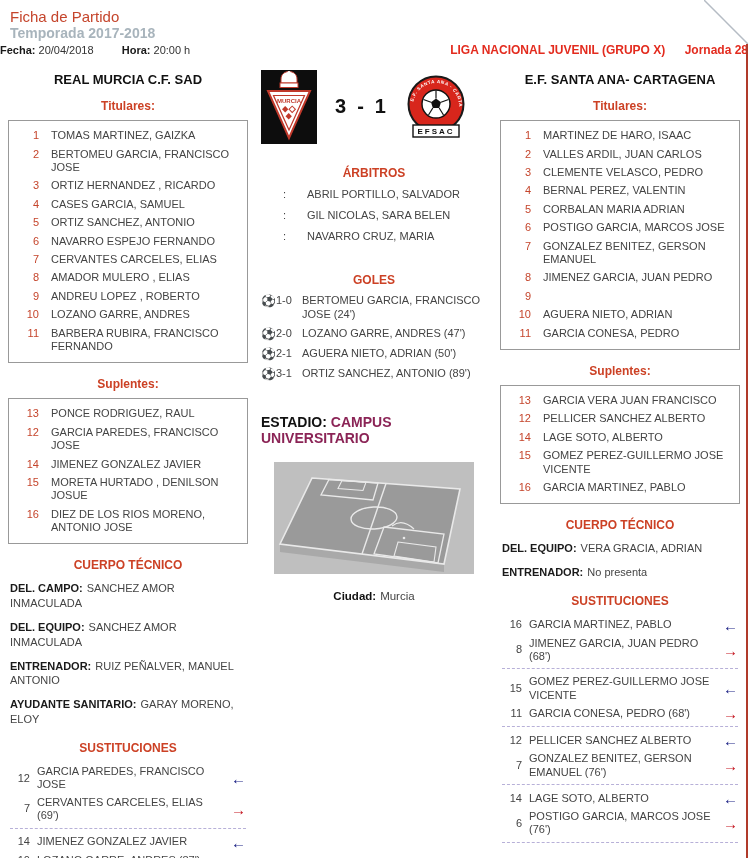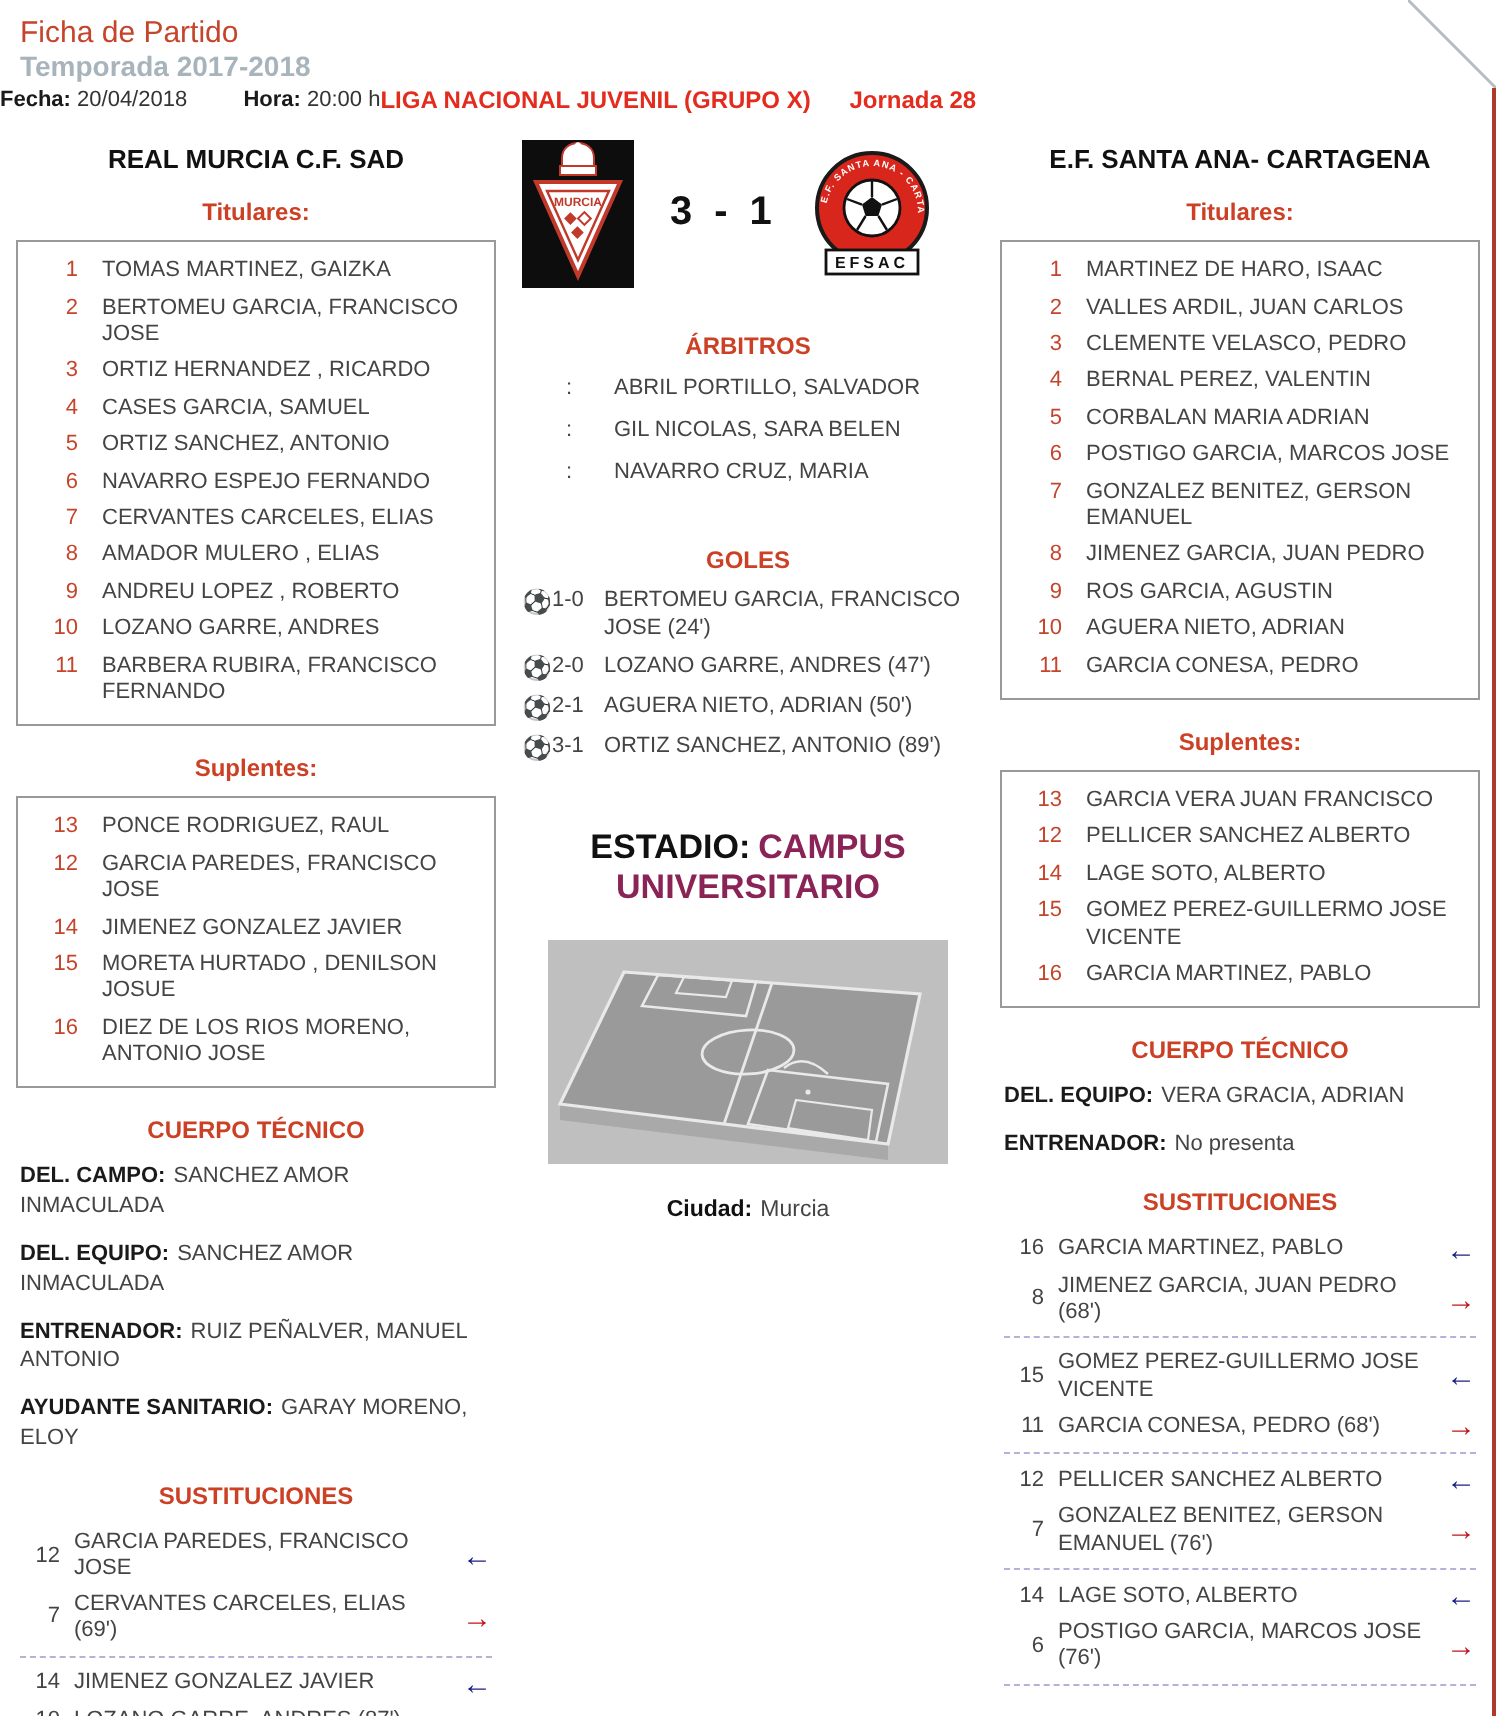--- a/index.html
+++ b/index.html
@@ -7,21 +7,21 @@
     width:748px;height:858px;position:relative;overflow:hidden;
     background:#ffffff;color:#444;
     font-family:"Liberation Sans", sans-serif;font-size:11px;
   }
   .right-line{position:absolute;top:44px;right:0;bottom:0;width:2px;background:#b03a2a;}
   .fold{position:absolute;top:0;right:0;width:44px;height:44px;cursor:pointer;}
   
   .top-row{display:flex;justify-content:space-between;align-items:flex-start;padding:8px 52px 0 10px;flex-direction:column;}
   .page-title{color:#c5452c;font-size:15px;}
   .season{color:#a8b4bc;font-weight:bold;font-size:14px;}
-  .sub-row{display:flex;justify-content:flex-start;padding:12px 10px 0 10px;}
+  .sub-row{display:flex;justify-content:space-between;padding:12px 10px 0 10px;}
   .meta b{color:#1a1a1a;}
   .meta span.v{color:#333;}
   .meta .gap{display:inline-block;width:22px;}
   .league{color:#e32b1e;font-weight:bold;font-size:12px;}
   .league .jornada{margin-left:16px;}
   
   .cols{display:flex;padding:8px 8px 0 8px;align-items:flex-start;}
   .col-left{width:240px;}
   .col-center{width:226px;margin:0 13px;}
   .col-right{flex:1;}
@@ -53,21 +53,21 @@
   .score span{margin:0 5px;}
   .refs{margin-top:4px;}
   .ref-row{display:flex;margin:8px 0 8px 22px;line-height:1.2;}
   .ref-prefix{width:8px;color:#444;flex:none;}
   .ref-name{padding-left:16px;color:#444;}
   .goals{margin-top:6px;}
   .goal-row{display:flex;align-items:flex-start;margin:5px 0;line-height:1.25;}
   .ball{width:15px;color:#111;font-size:12px;flex:none;}
   .goal-score{width:26px;color:#444;flex:none;}
   .goal-name{flex:1;color:#444;}
-  .estadio{margin-top:32px;text-align:center;font-size:17px;}
+  .estadio{margin-top:32px;font-size:14px;}
   .estadio .lbl{font-weight:bold;color:#111;}
   .estadio .link{color:#8b2456;font-weight:bold;text-decoration:none;margin-left:4px;cursor:pointer;}
   .pitch-wrap{text-align:center;margin-top:16px;}
   .ciudad{margin-top:14px;text-align:center;font-size:11.5px;}
   .ciudad .lbl{font-weight:bold;color:#111;margin-right:4px;}
 </style>
 </head>
 <body>
 
 <div class="right-line"></div>
@@ -395,21 +395,20 @@
           <span class="roster-name">GONZALEZ BENITEZ, GERSON EMANUEL</span>
         </div>
 
         <div class="roster-row">
           <span class="roster-num">8</span>
           <span class="roster-name">JIMENEZ GARCIA, JUAN PEDRO</span>
         </div>
 
         <div class="roster-row">
           <span class="roster-num">9</span>
-          <span class="roster-name">ROS GARCIA, AGUSTIN</span>
         </div>
 
         <div class="roster-row">
           <span class="roster-num">10</span>
           <span class="roster-name">AGUERA NIETO, ADRIAN</span>
         </div>
 
         <div class="roster-row">
           <span class="roster-num">11</span>
           <span class="roster-name">GARCIA CONESA, PEDRO</span>

